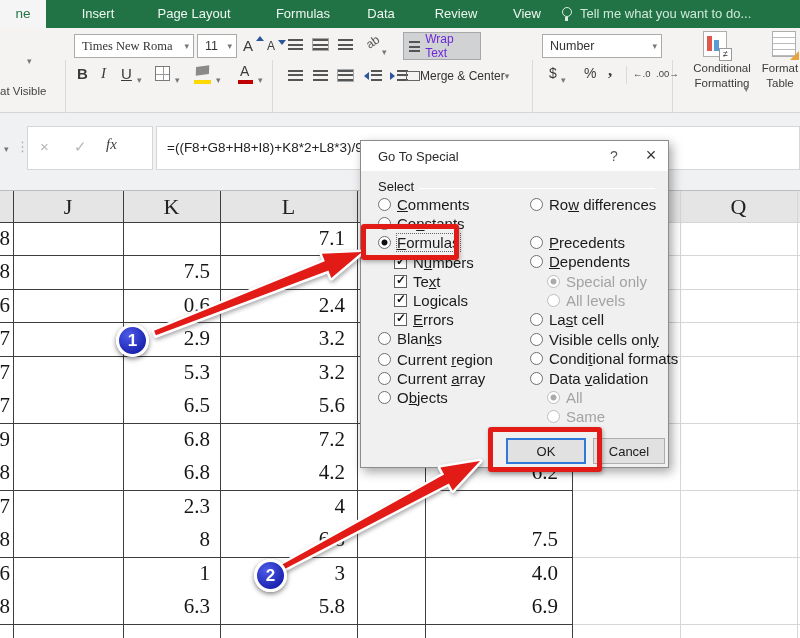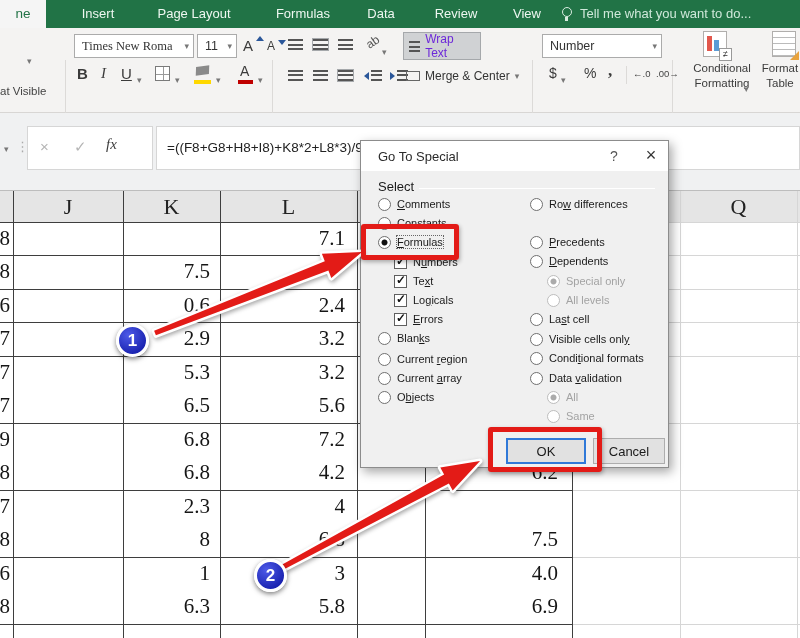--- a/index.html
+++ b/index.html
@@ -56,21 +56,21 @@
   .dialog{position:absolute;left:360px;top:140px;width:309px;height:328px;background:#f0f0f0;
           border:1px solid #8c8c8c;box-shadow:3px 4px 10px rgba(0,0,0,.35);font-size:13px;color:#1a1a1a}
   .dtitle{position:absolute;left:0;top:0;width:100%;height:30px;background:#fff}
   .opt{position:absolute;display:flex;align-items:center;gap:6px;height:18px;white-space:nowrap}
   .rad{width:13px;height:13px;border:1px solid #707070;border-radius:50%;background:#fff;flex:none}
   .rad.on{background:radial-gradient(circle,#111 0 2.6px,#fff 3.4px)}
   .rad.dison{border-color:#bdbdbd;background:radial-gradient(circle,#ababab 0 2.6px,#fff 3.4px)}
   .rad.dis{border-color:#bdbdbd}
   .cb{width:13px;height:13px;border:1px solid #5f5f5f;background:#fff;flex:none;position:relative}
   .cb.on::after{content:"✓";position:absolute;left:1px;top:-3px;font-size:12px;font-weight:bold;color:#111}
-  .olabel{font-size:11px}
+  .olabel{font-size:15px}
   .dis .olabel{color:#a3a3a3}
   .focusbox{outline:1px dotted #666}
   .dbtn{position:absolute;height:26px;background:#e1e1e1;border:1px solid #adadad;font-size:13px;color:#1a1a1a;
         display:flex;align-items:center;justify-content:center}
   .dbtn.default{border:2px solid #3079d8}
   
   .rbox{position:absolute;border:5px solid #e31b17;border-radius:3px;box-shadow:1px 2px 4px rgba(0,0,0,.3)}
   .step{position:absolute;width:33px;height:33px;border-radius:50%;color:#fff;font-weight:bold;font-size:17px;
         background:radial-gradient(circle at 35% 30%,#4d5ae8,#1a23b0 75%);border:3px solid #fff;
         box-shadow:0 2px 5px rgba(0,0,0,.5);display:flex;align-items:center;justify-content:center}
@@ -137,21 +137,21 @@
       <span class="bars" style="width:12px"></span>
       <span style="font-size:12px;color:#6d28d9">Wrap Text</span>
     </div>
     <span class="bars" style="position:absolute;left:288px;top:42px"></span>
     <span class="bars" style="position:absolute;left:313px;top:42px"></span>
     <span class="bars hl" style="position:absolute;left:338px;top:42px"></span>
     <span class="tri-l" style="position:absolute;left:364px;top:44px"></span>
     <span class="bars" style="position:absolute;left:371px;top:42px;width:11px"></span>
     <span class="tri-r" style="position:absolute;left:390px;top:44px"></span>
     <span class="bars" style="position:absolute;left:397px;top:42px;width:11px"></span>
-    <div style="position:absolute;left:404px;top:35px;width:110px;height:26px;display:flex;align-items:center;gap:5px;padding:0 2px">
+    <div style="position:absolute;left:404px;top:35px;width:110px;height:26px;display:flex;align-items:center;padding:0 2px">
       <span style="width:14px;height:10px;border:1px solid #666;flex:none"></span>
       <span style="font-size:12px;color:#333;white-space:nowrap">Merge &amp; Center</span>
       <span class="caret">▾</span>
     </div>
 
     <div class="combo" style="left:542px;top:6px;width:120px;height:24px">
       <span>Number</span>
       <span class="caret">▾</span>
     </div>
     <span class="rbtn" style="left:549px;top:38px;font-size:14px">$</span>

